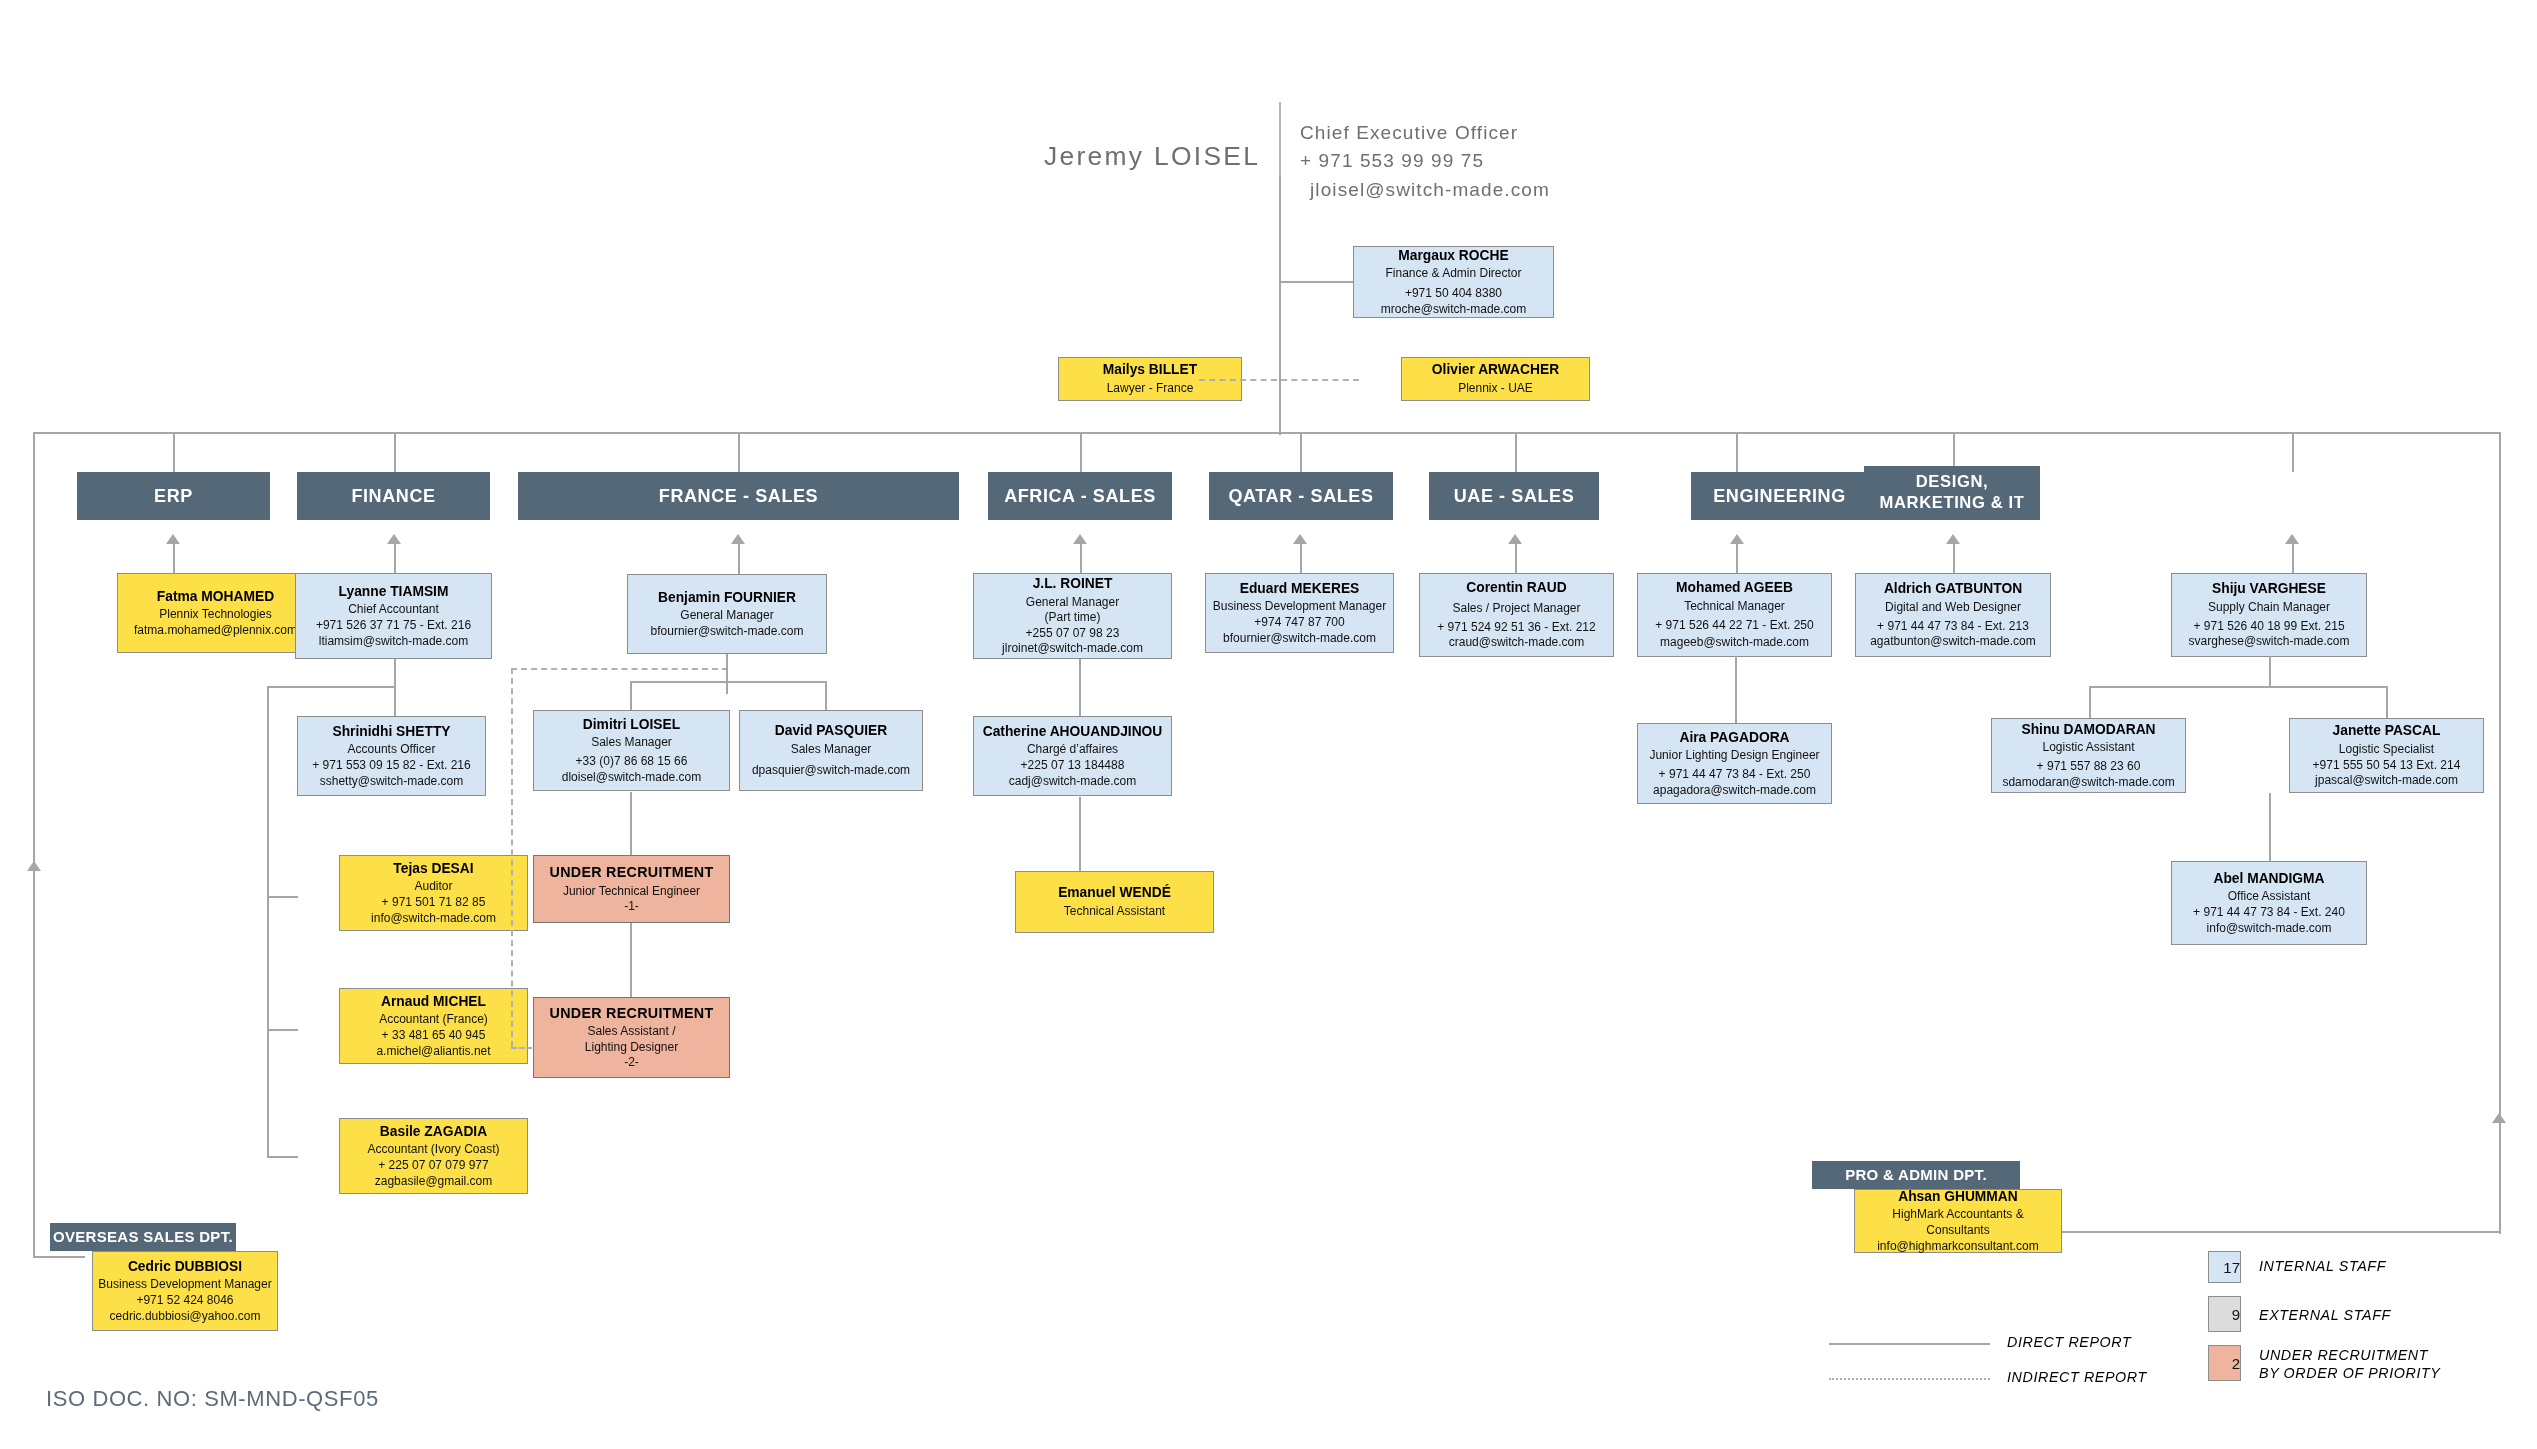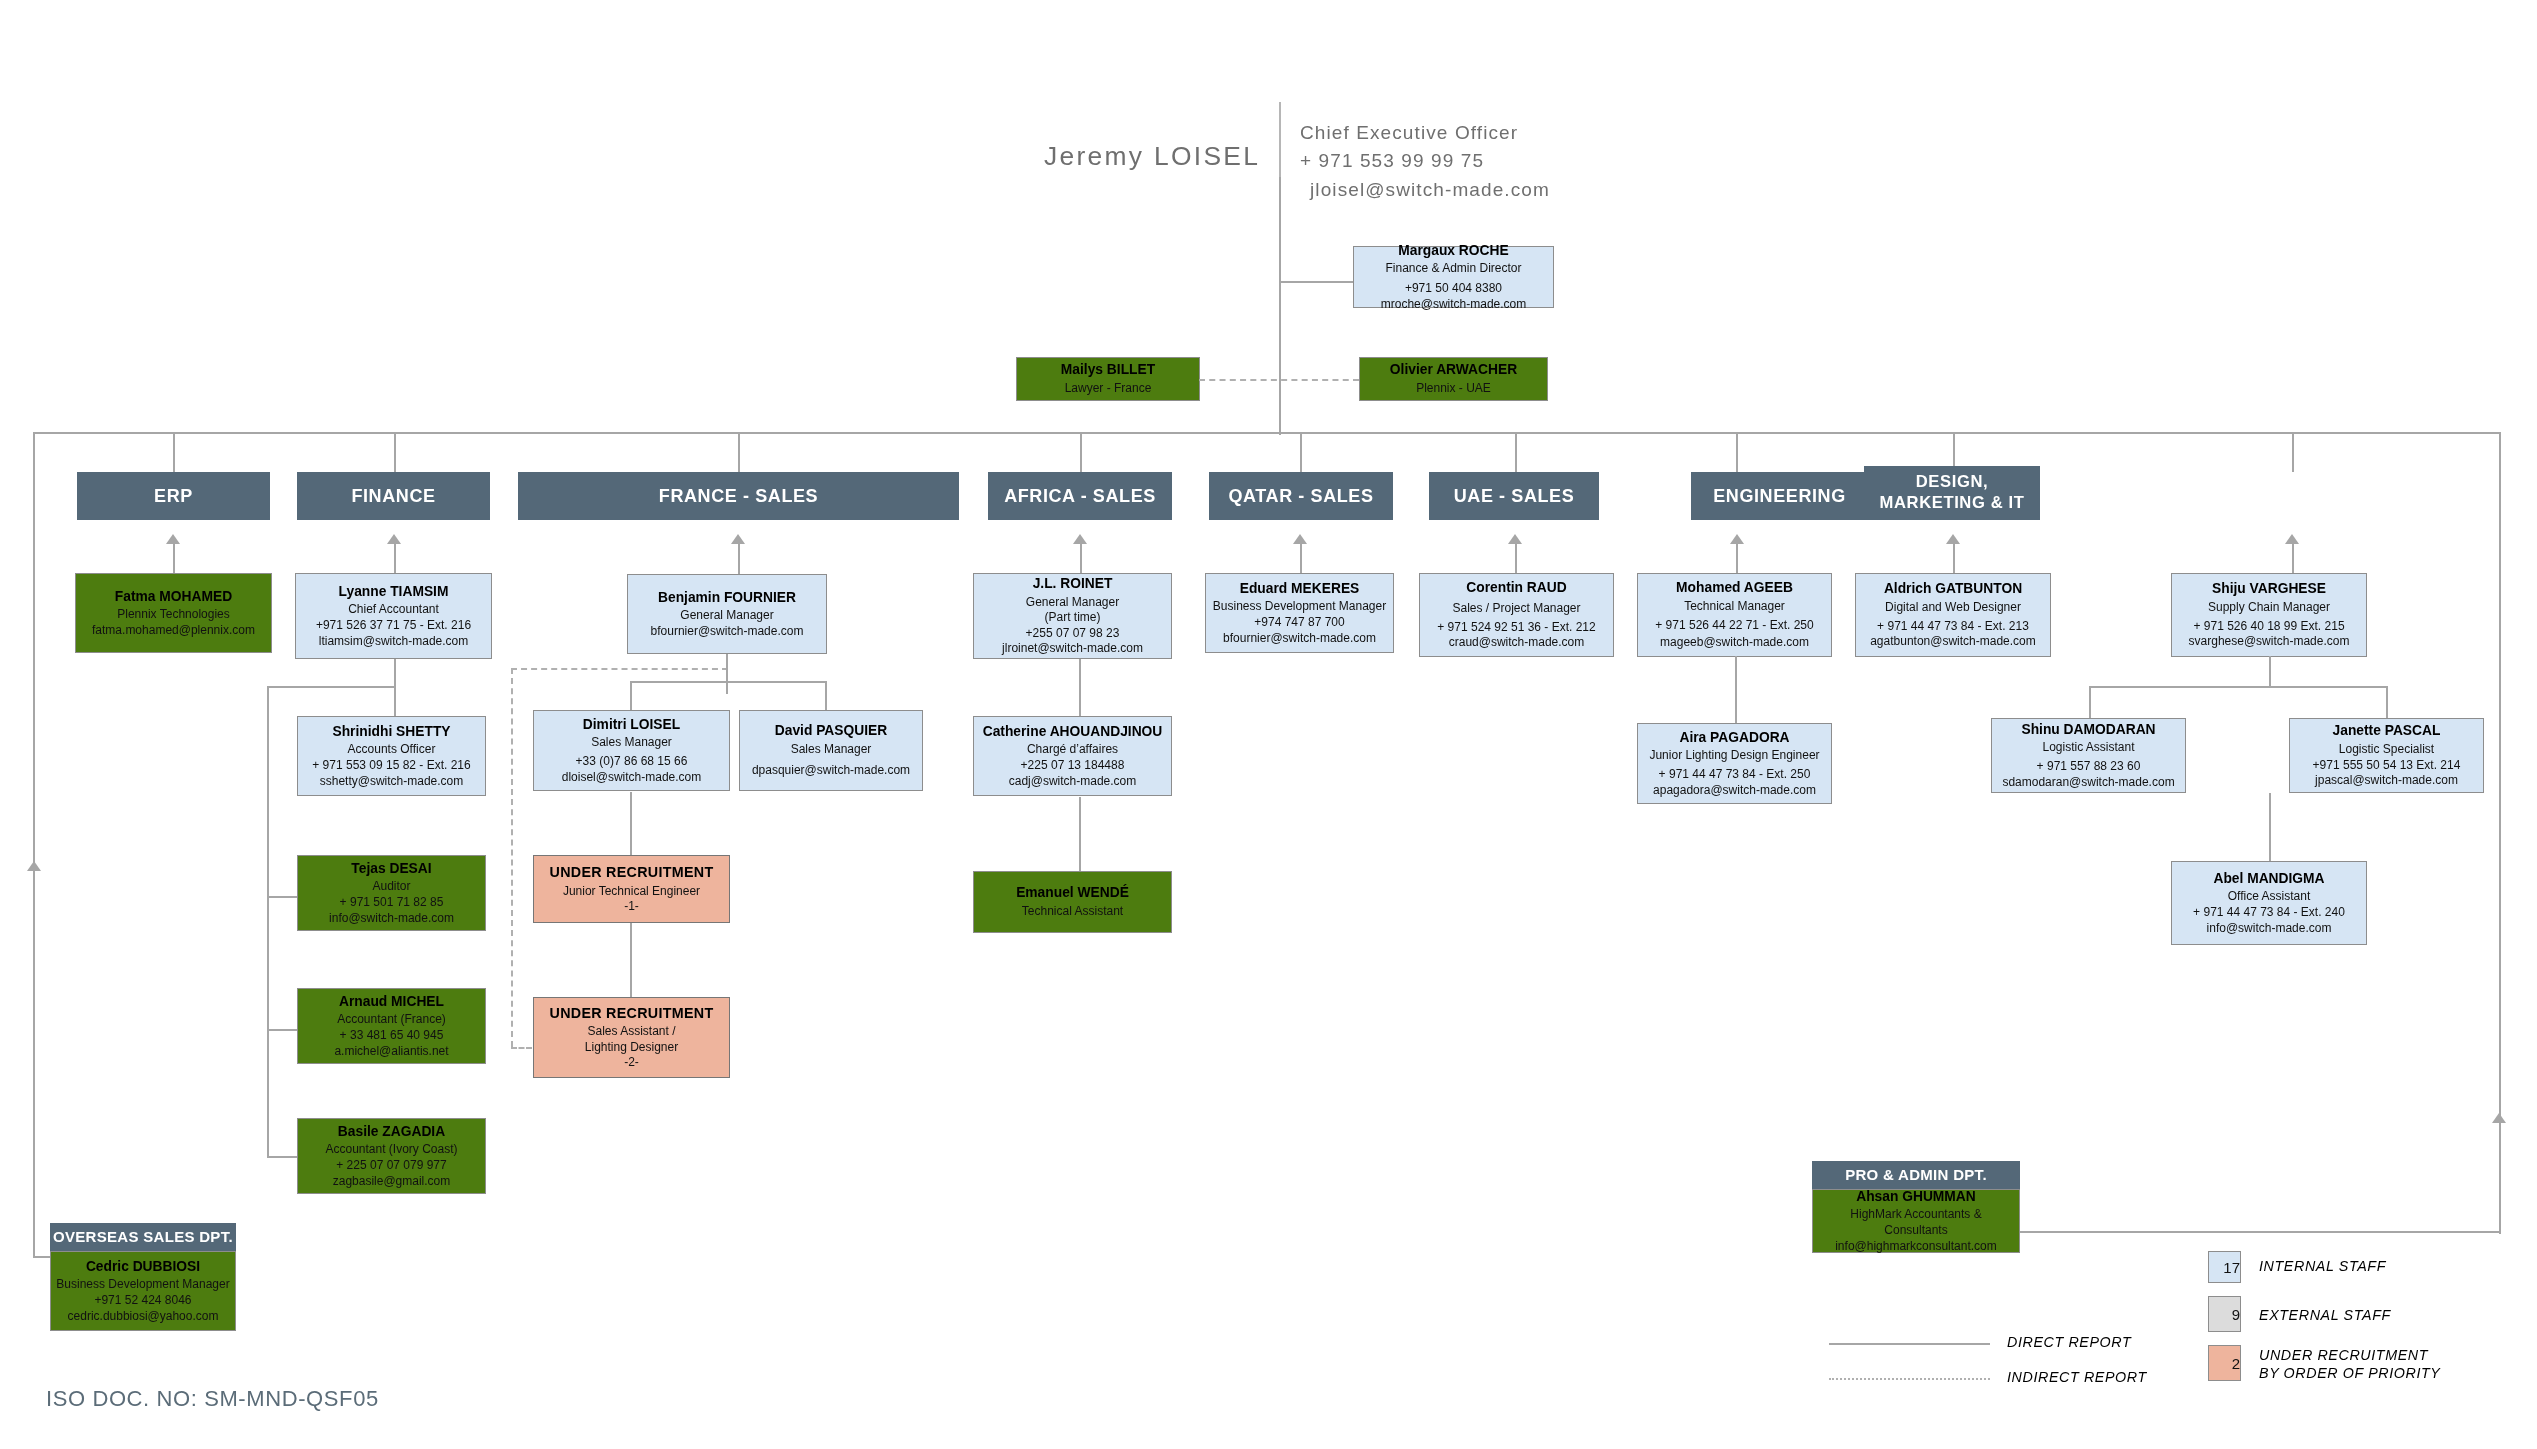--- a/index.html
+++ b/index.html
@@ -20,21 +20,21 @@
   #ceo-divider{position:absolute;width:1.7px;background:#b6b6b6;}
   .ceo-line{position:absolute;color:#6f6f6f;font-size:19px;letter-spacing:1.1px;white-space:nowrap;}
 
   
   .card{position:absolute;box-sizing:border-box;border:1.7px solid #8d8d8d;
         display:flex;flex-direction:column;align-items:center;justify-content:center;
         text-align:center;padding:3.4px 4.6px;line-height:1.30;}
   .card .nm{font-weight:bold;font-size:13.8px;color:#000;margin-bottom:1.7px;}
   .card .ln2{font-size:12px;color:#111;}
   .card.blue{background:#d6e5f4;}
-  .card.grey{background:#4d7c0f;}
+  .card.grey{background:#fde047;margin-left:42px;}
   .card.salmon{background:#eeb49d;border-color:#767676;}
   .card.salmon .nm{font-size:14.3px;letter-spacing:0.3px;}
 
   
   .dept{position:absolute;box-sizing:border-box;background:#546878;color:#fff;
         display:flex;align-items:center;justify-content:center;text-align:center;
         font-weight:bold;font-size:18px;letter-spacing:0.6px;line-height:1.25;}
   .dept.small{font-size:16.6px;}
 
   
@@ -57,21 +57,21 @@
   <div id="ceo-name" style="left:1044px;top:141px;">Jeremy LOISEL</div>
   <div id="ceo-divider" style="left:1279px;top:102px;height:75px;"></div>
   <div class="ceo-line" style="left:1300px;top:122px;">Chief Executive Officer</div>
   <div class="ceo-line" style="left:1300px;top:150px;">+ 971 553 99 99 75</div>
   <div class="ceo-line" style="left:1310px;top:179px;">jloisel@switch-made.com</div>
 
   <div class="ln ln-v" style="left:1279px;top:177px;height:258px;"></div>
 
   <div class="ln ln-h" style="left:1279px;top:281px;width:75px;"></div>
 
-  <div class="card blue" style="left:1353px;top:246px;width:201px;height:62px;">
+  <div class="card blue" style="left:1353px;top:246px;width:201px;height:72px;">
     <div class="nm">Margaux ROCHE</div>
     <div class="ln2">Finance &amp; Admin Director</div>
     <div class="ln2" style="margin-top:4px;">+971 50 404 8380</div>
     <div class="ln2">mroche@switch-made.com</div>
   </div>
 
   <div class="card grey" style="left:1016px;top:357px;width:184px;height:44px;">
     <div class="nm">Mailys BILLET</div>
     <div class="ln2">Lawyer - France</div>
   </div>

